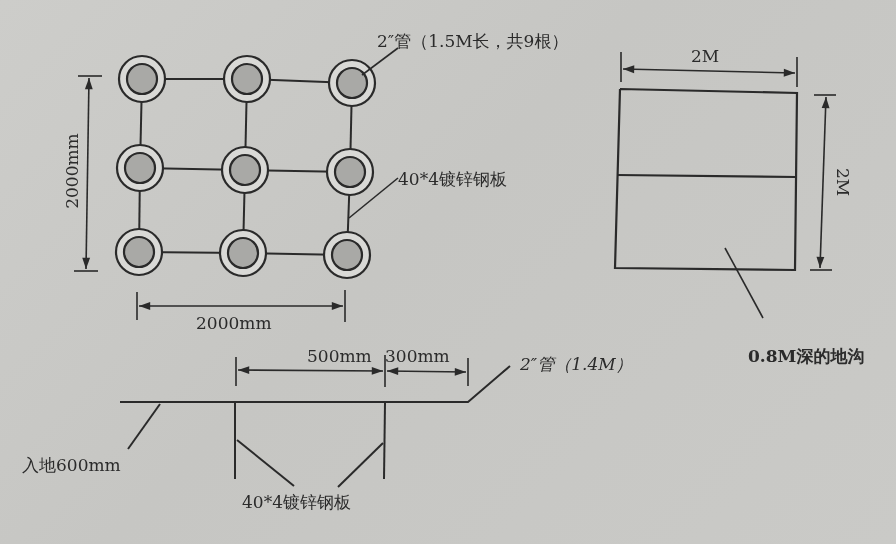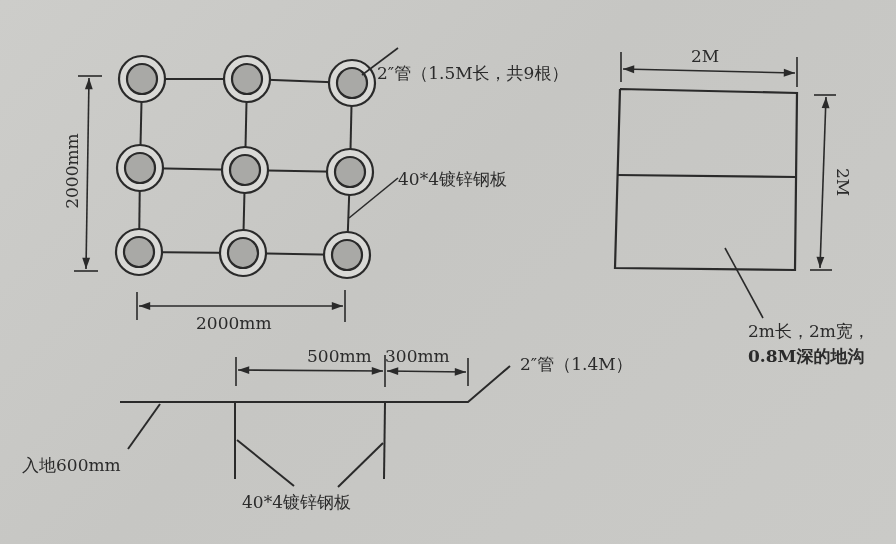--- a/index.html
+++ b/index.html
@@ -130,28 +130,27 @@
     </g>
     <g stroke="#2a2a2a" stroke-width="1.6" fill="none">
       <line x1="236" y1="357" x2="236" y2="386"></line>
       <line x1="385" y1="355" x2="385" y2="387"></line>
       <line x1="468" y1="358" x2="468" y2="386"></line>
       <line x1="238" y1="370" x2="383" y2="371" marker-start="url(#arr)" marker-end="url(#arr)"></line>
       <line x1="387" y1="371" x2="466" y2="372" marker-start="url(#arr)" marker-end="url(#arr)"></line>
     </g>
   </svg>
 
-  <div class="lbl" style="left:377px;top:30px;margin-top:32px;">2″管（1.5M长，共9根）</div>
+  <div class="lbl" style="left:377px;top:30px;">2″管（1.5M长，共9根）</div>
   <div class="lbl" style="left:398px;top:168px;">40*4镀锌钢板</div>
   <div class="lbl rot" style="left:32px;top:161px;width:80px;text-align:center;">2000mm</div>
   <div class="lbl" style="left:196px;top:313px;">2000mm</div>
 
   <div class="lbl" style="left:691px;top:46px;">2M</div>
   <div class="lbl rot90" style="left:828px;top:172px;width:30px;text-align:center;">2M</div>
-  <div class="lbl" style="left:748px;top:320px;">2m长，2m宽，</div>
   <div class="lbl" style="left:748px;top:345px;font-weight:bold;">0.8M深的地沟</div>
 
   <div class="lbl" style="left:270px;top:346px;margin-left:37px;">500mm</div>
   <div class="lbl" style="left:385px;top:346px;">300mm</div>
-  <div class="lbl" style="left:520px;top:353px;">2″管（1.4M）</div>
+  <div class="lbl" style="left:520px;top:353px;font-style:italic;">2″管（1.4M）</div>
   <div class="lbl" style="left:22px;top:454px;">入地600mm</div>
   <div class="lbl" style="left:242px;top:491px;">40*4镀锌钢板</div>
 </div>
 
 </body></html>

